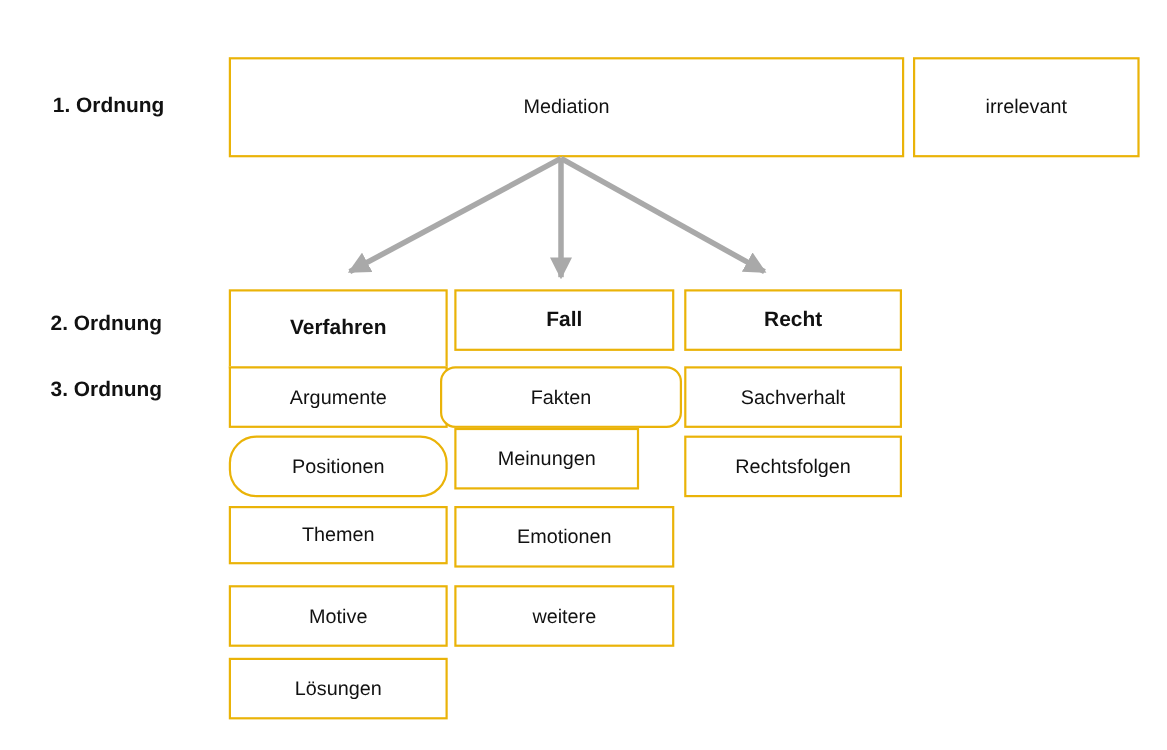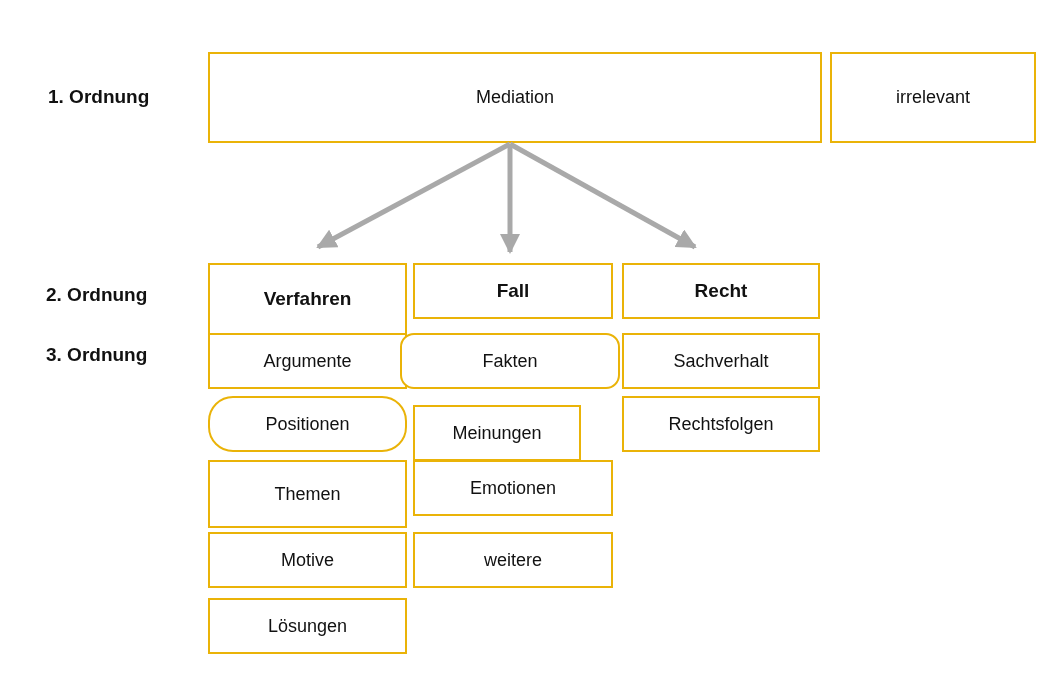--- a/index.html
+++ b/index.html
@@ -71,25 +71,25 @@
       <line x1="510" y1="144" x2="695" y2="247" marker-end="url(#ah)"></line>
     </g>
   </svg>
 
   <div class="box bold" style="left:208px; top:263px; width:199px; height:72px;">Verfahren</div>
   <div class="box bold" style="left:413px; top:263px; width:200px; height:56px;">Fall</div>
   <div class="box bold" style="left:622px; top:263px; width:198px; height:56px;">Recht</div>
 
   <div class="box" style="left:208px; top:333px; width:199px; height:56px;">Argumente</div>
   <div class="box" style="left:208px; top:396px; width:199px; height:56px;border-radius:25px;">Positionen</div>
-  <div class="box" style="left:208px; top:460px; width:199px; height:68px;">Themen</div>
+  <div class="box" style="left:208px; top:460px; width:199px; height:53px;">Themen</div>
   <div class="box" style="left:208px; top:532px; width:199px; height:56px;">Motive</div>
   <div class="box" style="left:208px; top:598px; width:199px; height:56px;">Lösungen</div>
 
   <div class="box" style="left:400px; top:333px; width:220px; height:56px;border-radius:14px;">Fakten</div>
-  <div class="box" style="left:413px; top:389px; width:168px; height:56px;margin-top:16px;">Meinungen</div>
+  <div class="box" style="left:413px; top:389px; width:168px; height:56px;">Meinungen</div>
   <div class="box" style="left:413px; top:460px; width:200px; height:56px;">Emotionen</div>
   <div class="box" style="left:413px; top:532px; width:200px; height:56px;">weitere</div>
 
   <div class="box" style="left:622px; top:333px; width:198px; height:56px;">Sachverhalt</div>
   <div class="box" style="left:622px; top:396px; width:198px; height:56px;">Rechtsfolgen</div>
 
 </div>
 
 </body></html>

